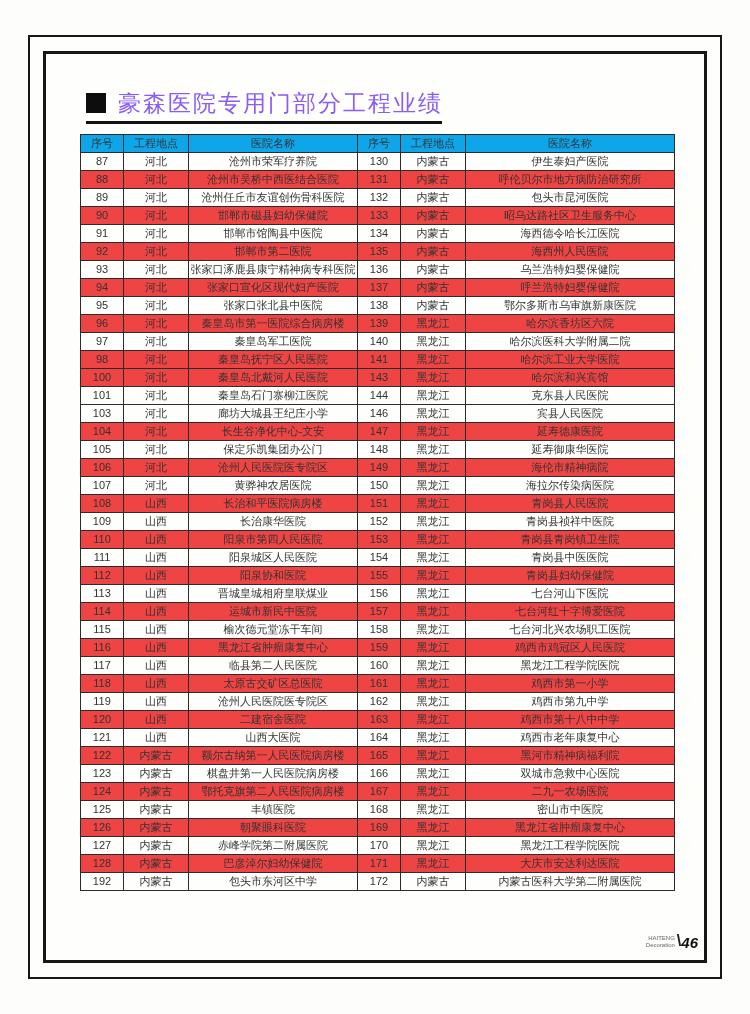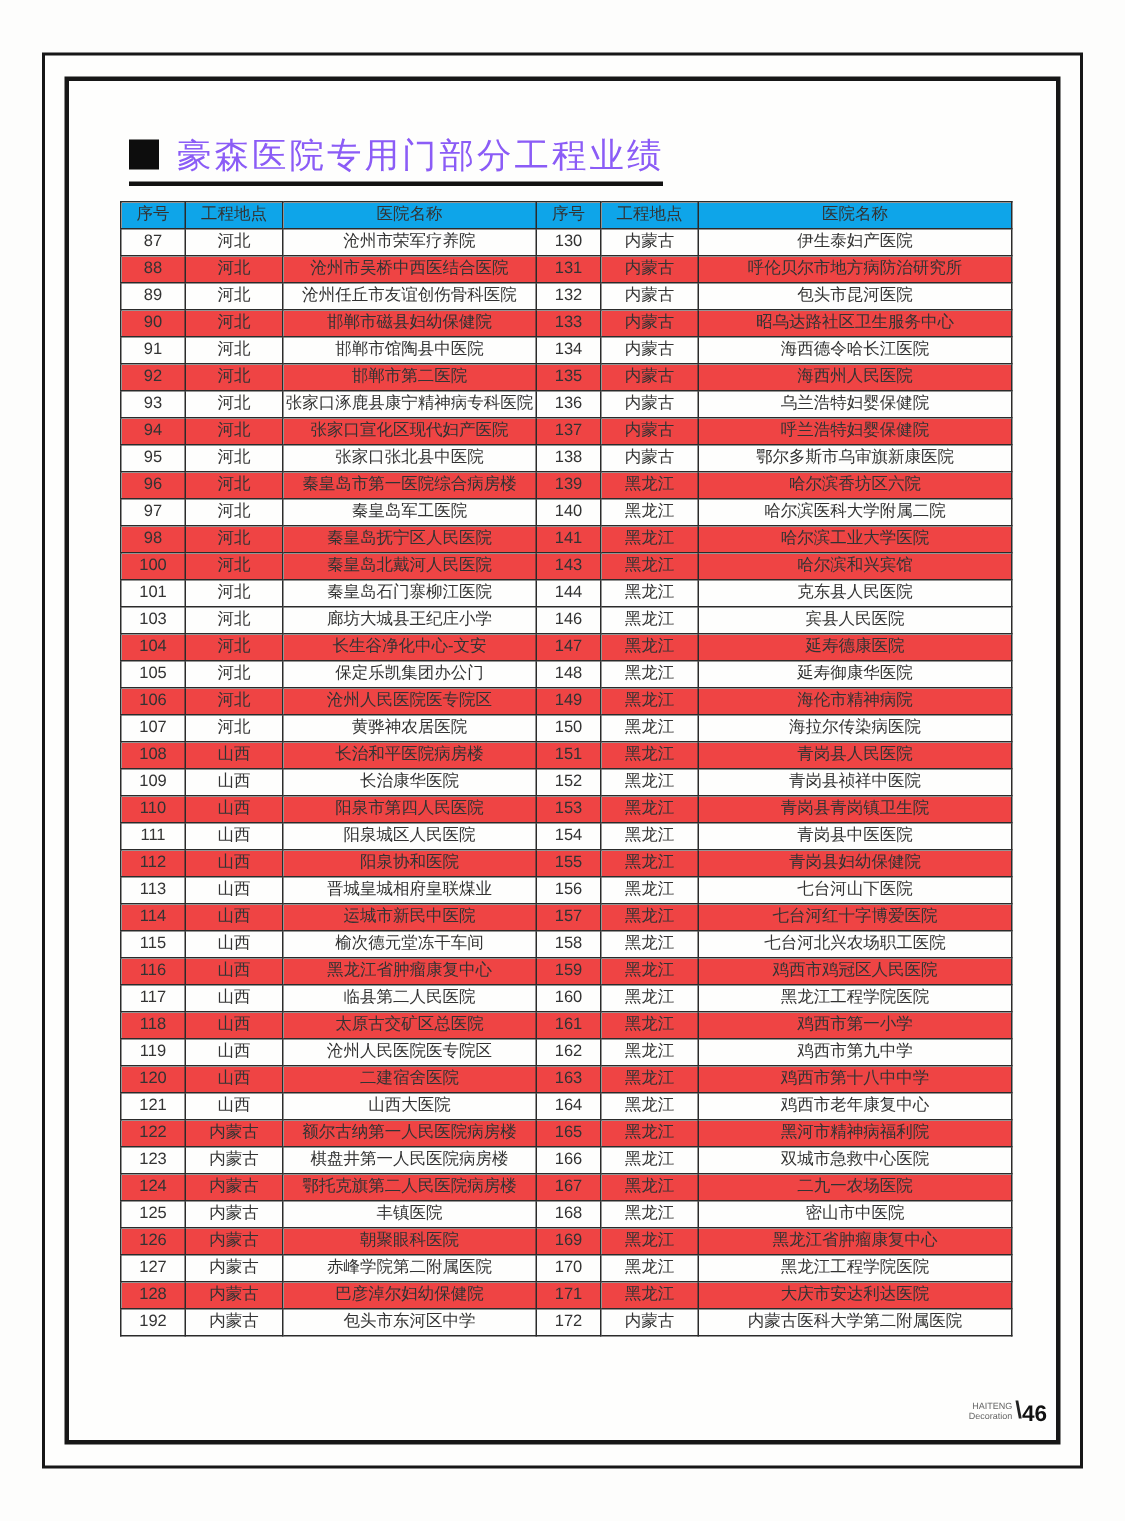--- a/index.html
+++ b/index.html
@@ -54,21 +54,21 @@
     position:absolute;right:6px;bottom:8px;
     display:flex;align-items:center;color:#666;
   }
   .footer .brand{
     font-size:6px;line-height:1.2;text-align:right;letter-spacing:0;
   }
   .footer .slash{
     font-size:16px;color:#222;margin:0 0 2px 2px;font-weight:bold;
   }
   .footer .pagenum{
-    font-size:15px;font-weight:bold;color:#111;letter-spacing:0;
+    font-size:15px;font-weight:bold;color:#111;letter-spacing:0;font-style:italic;
   }
 </style>
 </head>
 <body>
 
 <div class="outer-frame">
   <div class="inner-frame">
 
     <div class="title-row">
       <span class="title-square"></span>

